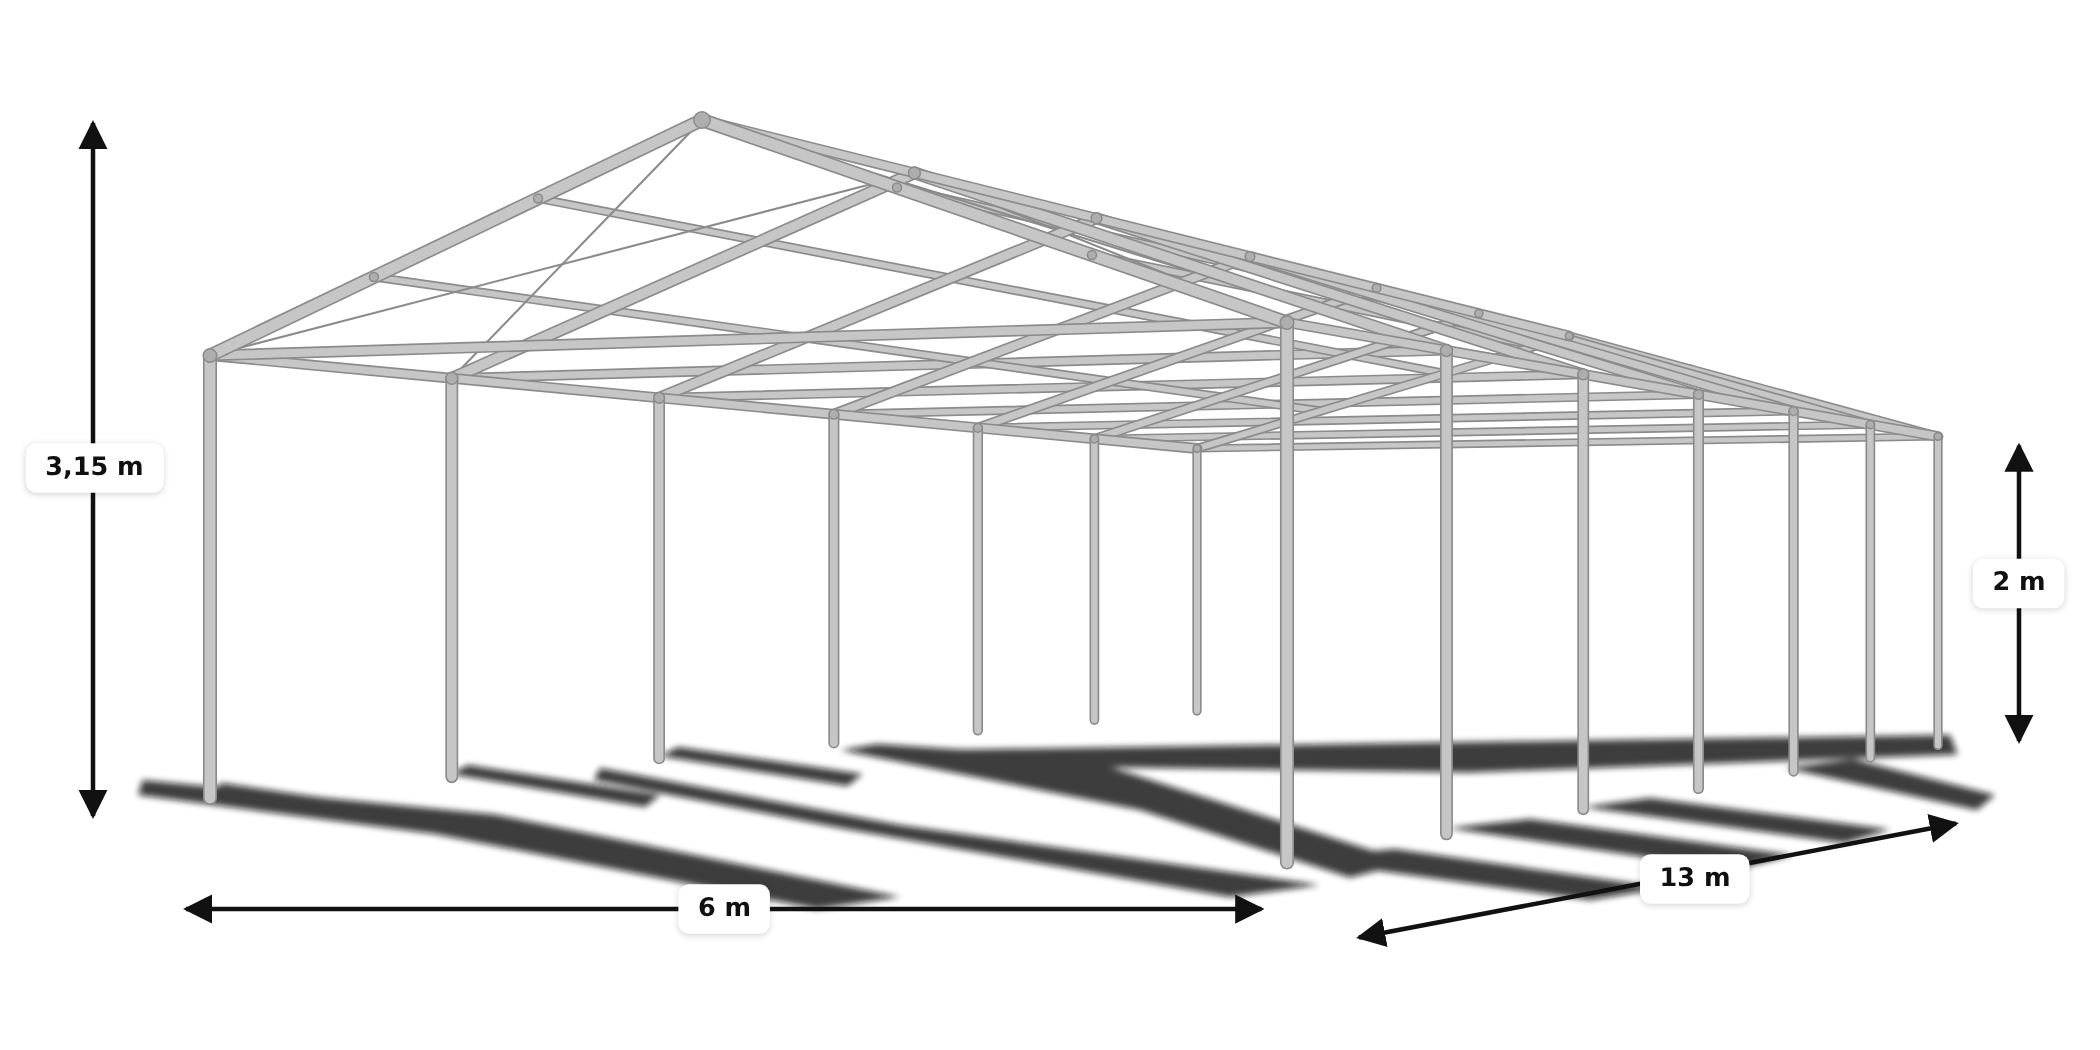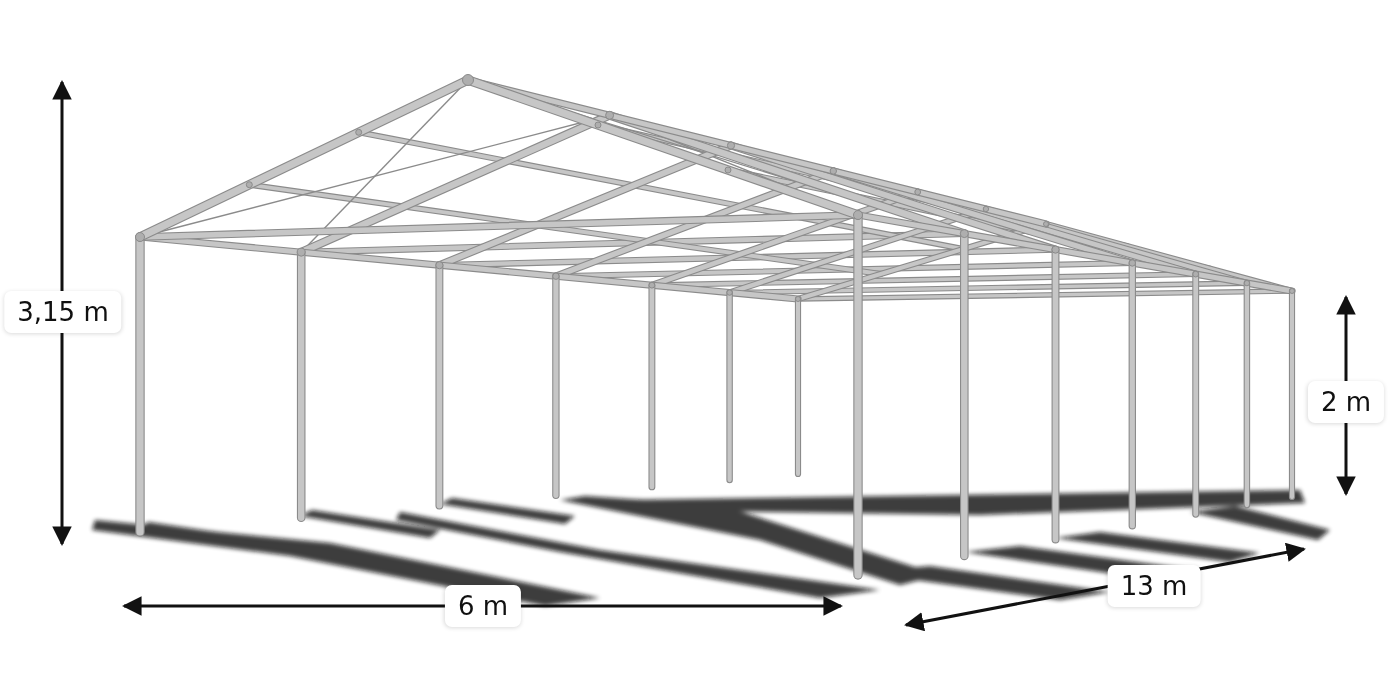--- a/index.html
+++ b/index.html
@@ -10,21 +10,21 @@
   }
   #stage{position:absolute;inset:0;width:1400px;height:700px;}
   #stage svg{position:absolute;left:0;top:0;}
   .shadows polygon{fill:var(--shadow,#0d0d0d);}
   .shadows{opacity:.8;}
   .dim-arrow{stroke:var(--dim,#111111);stroke-width:3;fill:none;}
   #ah path{fill:var(--dim,#111111);}
   .dim-label{
     position:absolute;transform:translate(-50%,-50%);
     background:var(--label-bg,#ffffff);color:var(--label-text,#101010);
-    font-weight:normal;font-size:26px;line-height:1;
+    font-weight:bold;font-size:17px;line-height:1;
     padding:8px 13px;border-radius:7px;white-space:nowrap;
     box-shadow:0 1px 4px rgba(0,0,0,.15);
   }
 </style>
 </head>
 <body>
 
 <div id="stage">
 
   <svg id="tent-frame" width="1400" height="700" viewBox="0 0 1400 700">
@@ -253,16 +253,16 @@
         <path d="M0,0 L10,5 L0,10 Z"></path>
       </marker>
     </defs>
     <line class="dim-arrow" x1="62" y1="82" x2="62" y2="544" marker-start="url(#ah)" marker-end="url(#ah)"></line>
     <line class="dim-arrow" x1="1346" y1="297" x2="1346" y2="494" marker-start="url(#ah)" marker-end="url(#ah)"></line>
     <line class="dim-arrow" x1="124" y1="606" x2="841" y2="606" marker-start="url(#ah)" marker-end="url(#ah)"></line>
     <line class="dim-arrow" x1="906" y1="625" x2="1304" y2="549" marker-start="url(#ah)" marker-end="url(#ah)"></line>
   </svg>
 
   <div class="dim-label" style="left:63px;top:312px;">3,15 m</div>
-  <div class="dim-label" style="left:1346px;top:402px;">2 m</div>
+  <div class="dim-label" style="left:1346px;top:389px;">2 m</div>
   <div class="dim-label" style="left:483px;top:606px;">6 m</div>
-  <div class="dim-label" style="left:1154px;top:586px;">13 m</div>
+  <div class="dim-label" style="left:1130px;top:586px;">13 m</div>
 </div>
 
 </body></html>

